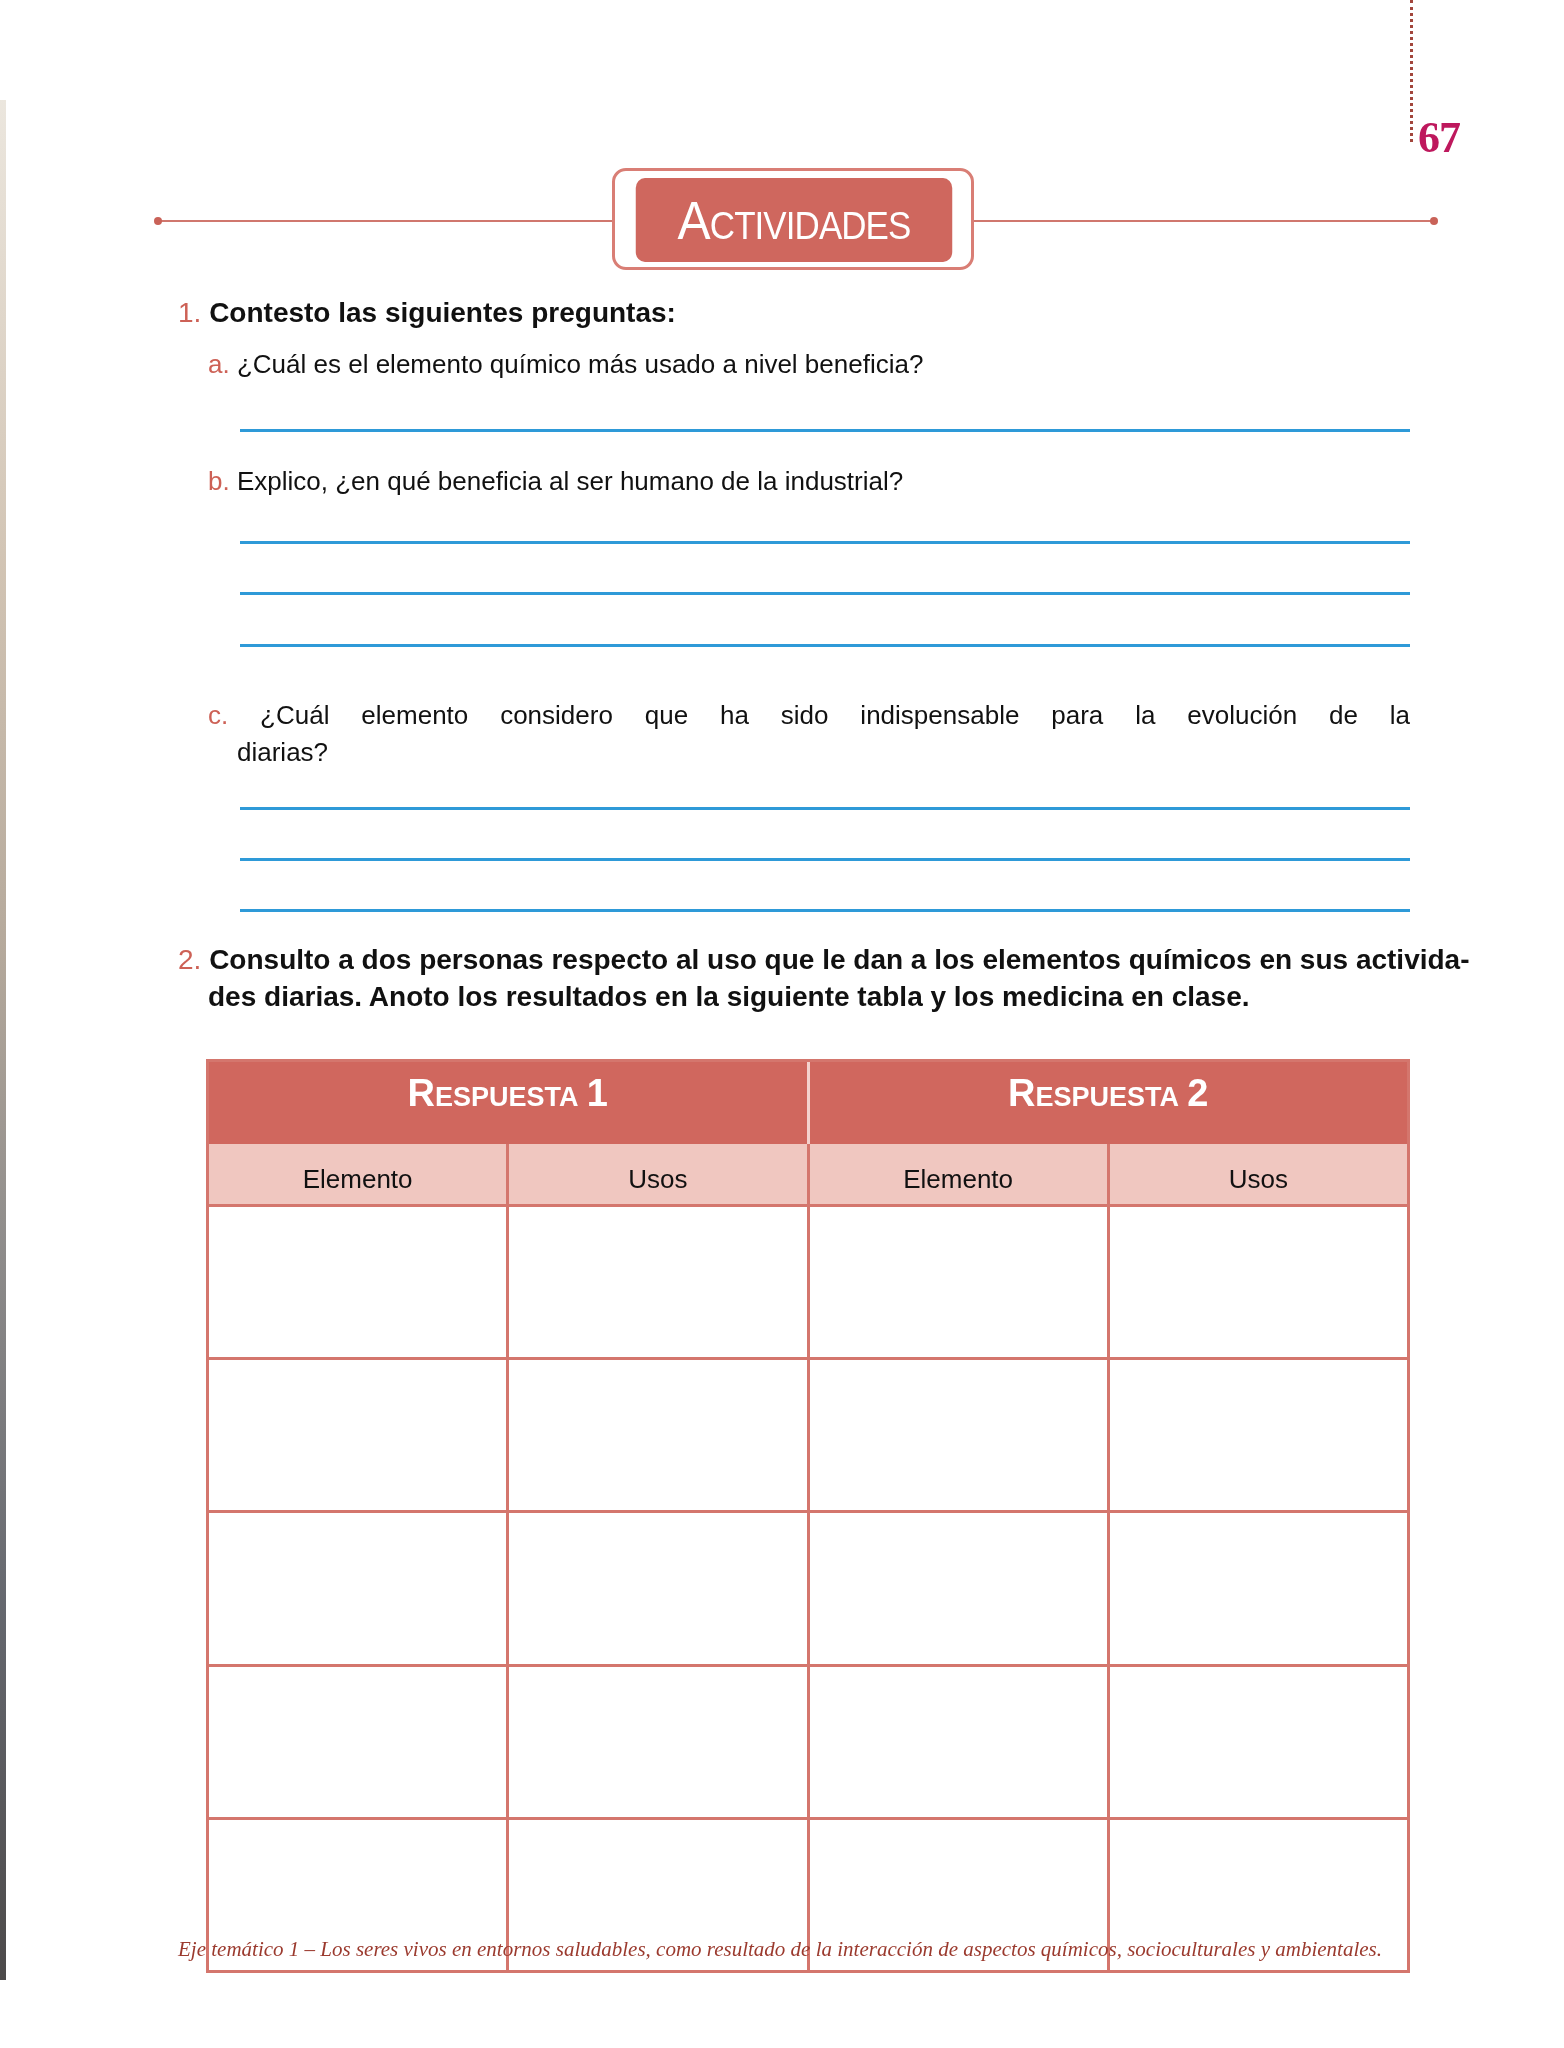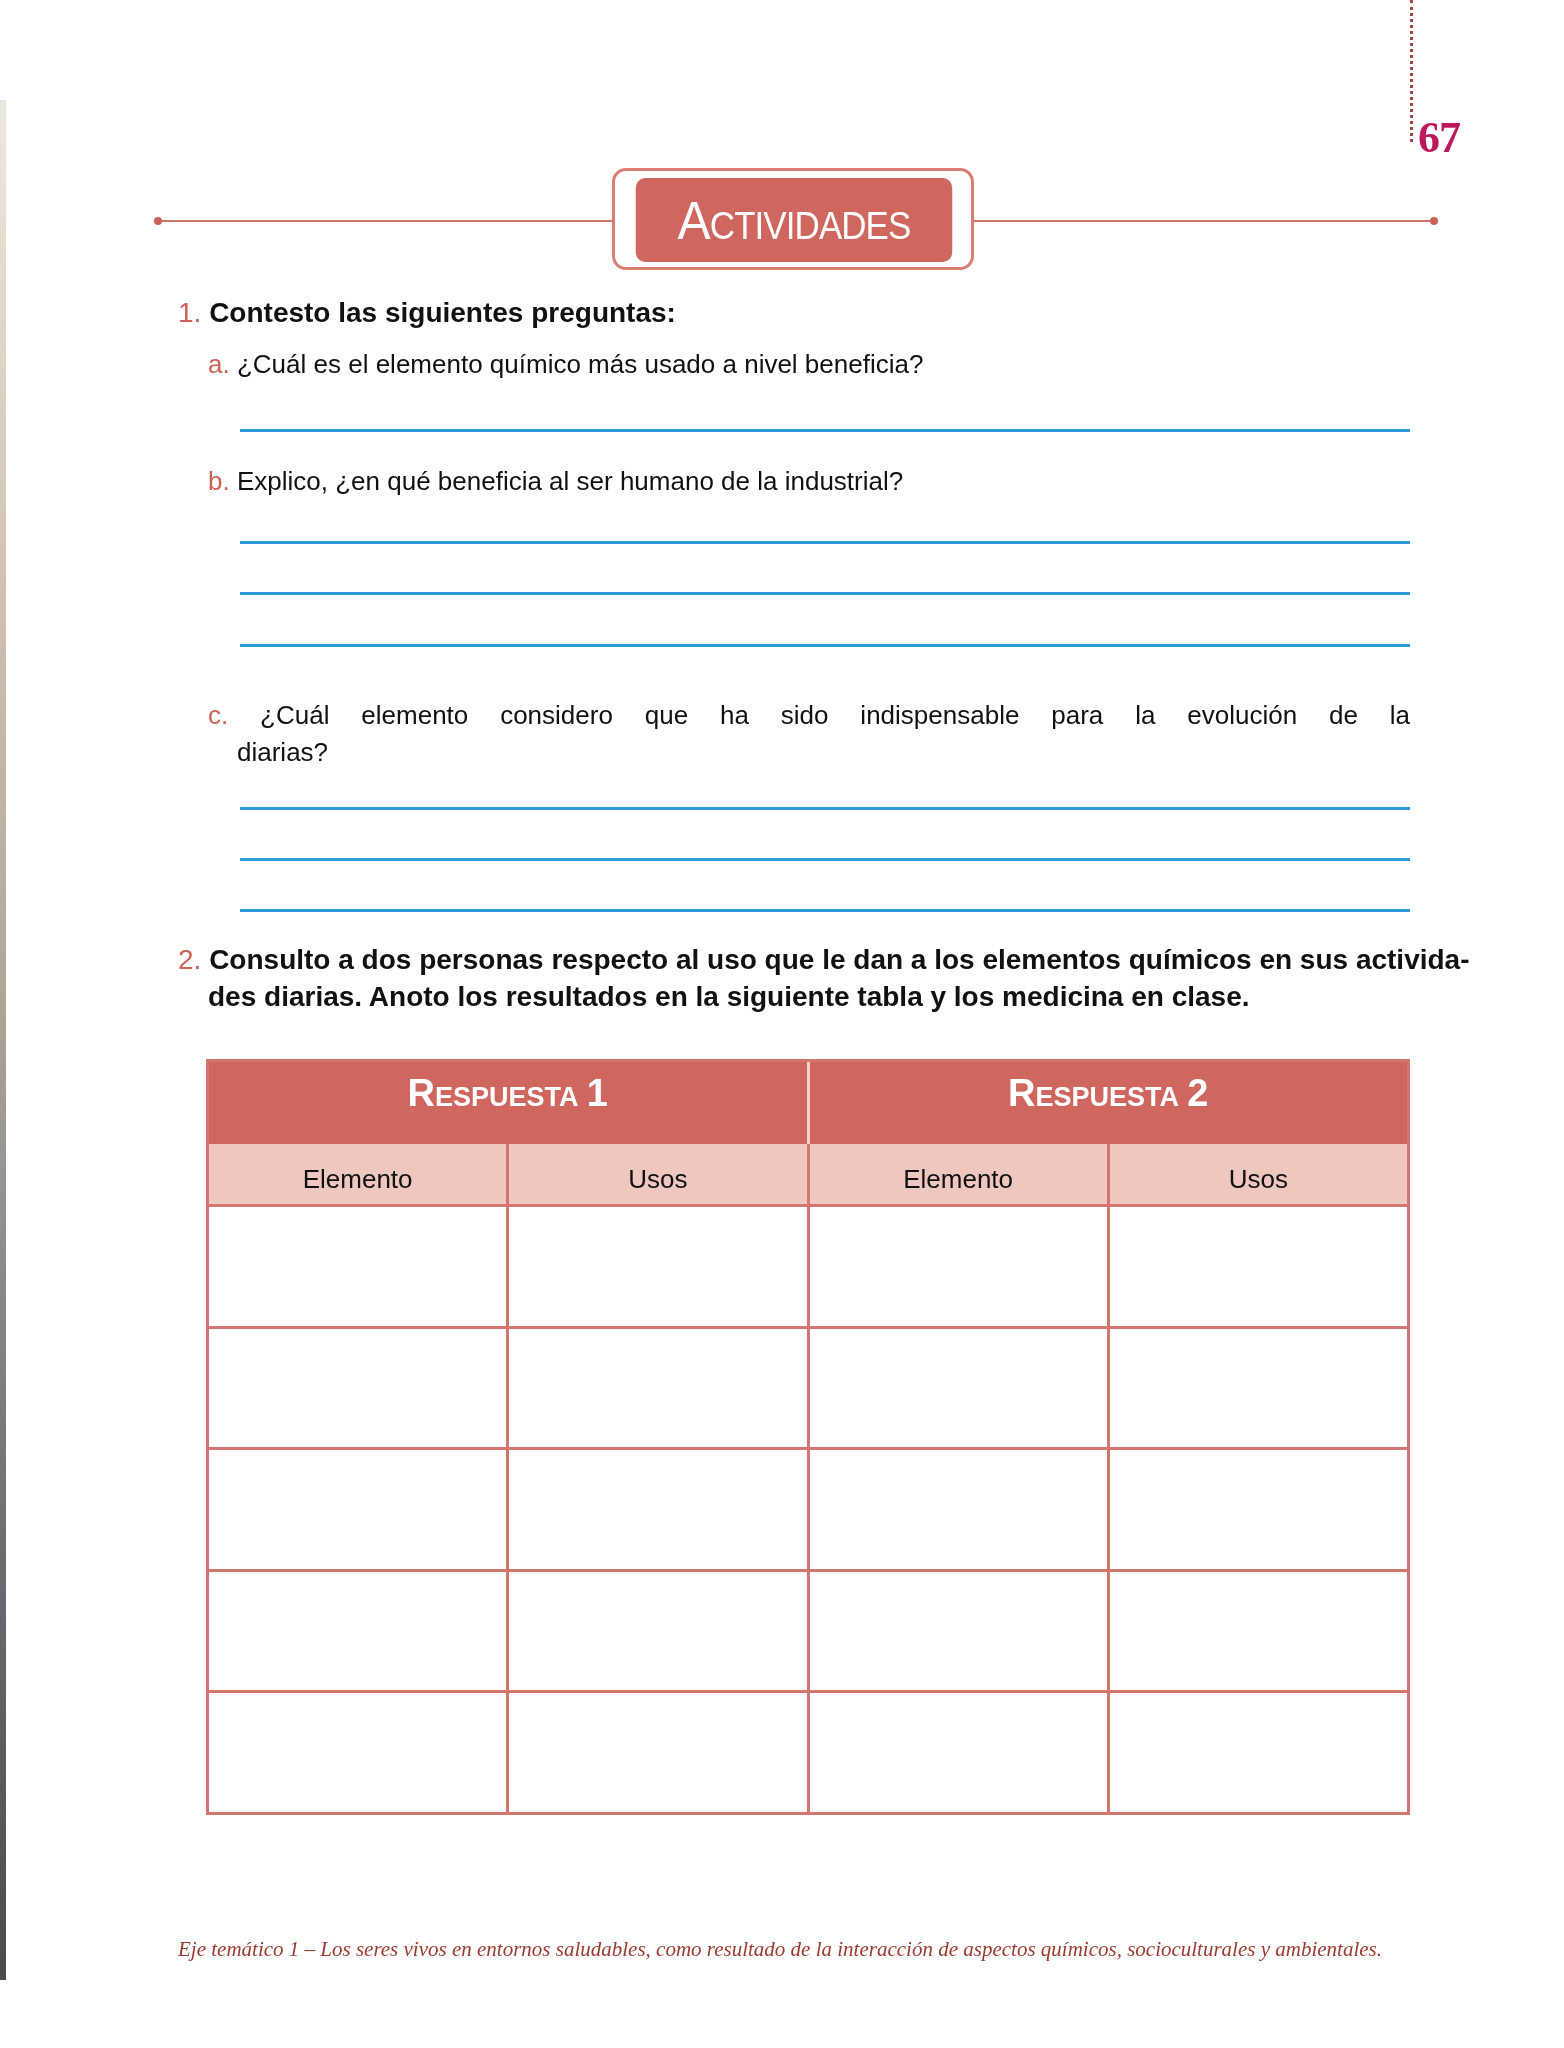--- a/index.html
+++ b/index.html
@@ -45,21 +45,21 @@
   }
   .num { color: #cd6156; font-weight: normal; }
   .q-sub { position: absolute; left: 208px; font-size: 26px; color: #111; }
   .q-sub .letter { color: #cd6156; }
   .answer-line { position: absolute; left: 240px; width: 1170px; height: 3px; background: #2e9ad8; }
   .justify-line {
     position: absolute; left: 208px; width: 1202px; font-size: 26px; color: #111;
     text-align: justify; text-align-last: justify;
   }
   .table-wrap {
-    position: absolute; left: 206px; top: 1059px; width: 1204px; height: 756px;
+    position: absolute; left: 206px; top: 1059px; width: 1204px; height: 914px;
     border: 3px solid #d4766d; box-sizing: border-box;
   }
   .th-main-row { position: absolute; left: 0; top: 0; width: 100%; height: 82px; background: #d0675e; display: flex; }
   .th-main {
     flex: 1; display: flex; align-items: flex-start; justify-content: center; padding-top: 10px;
     color: #fff; font-weight: bold; font-size: 30px; font-variant: small-caps;
   }
   .th-main span { font-size: 38px; }
   .th-main + .th-main { border-left: 3px solid #f4d2ce; }
   .th-sub-row { position: absolute; left: 0; top: 82px; width: 100%; height: 63px; display: flex; }

